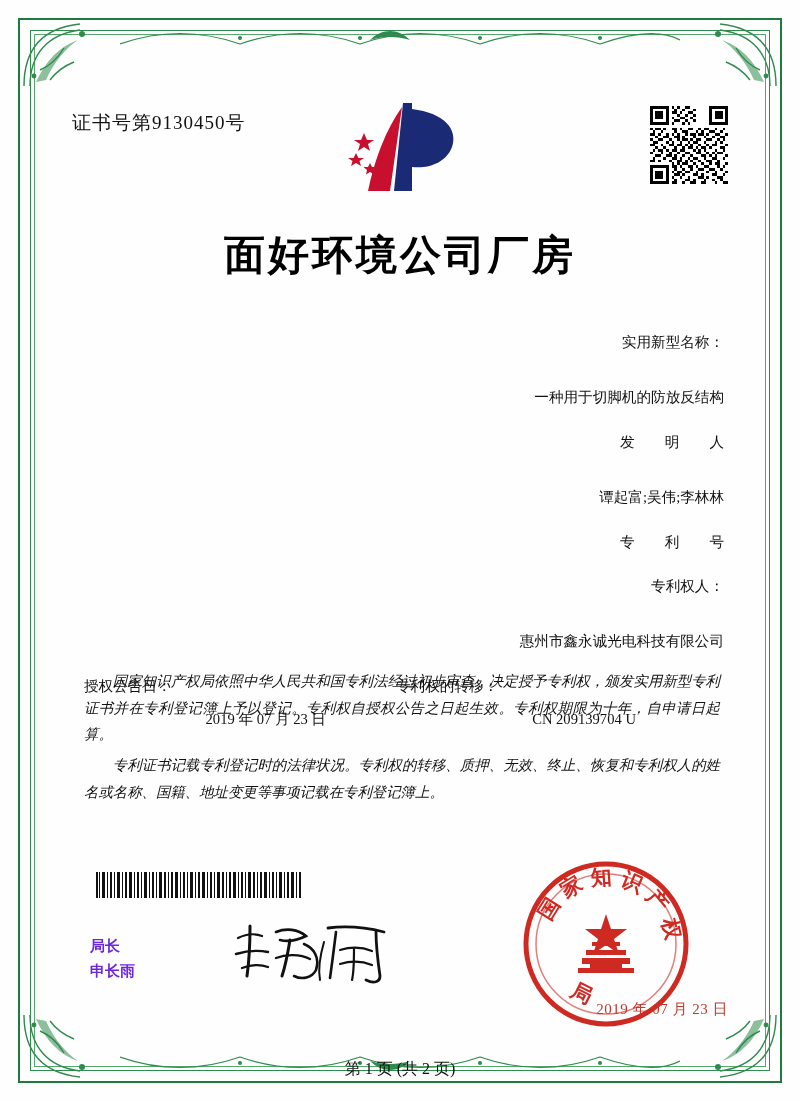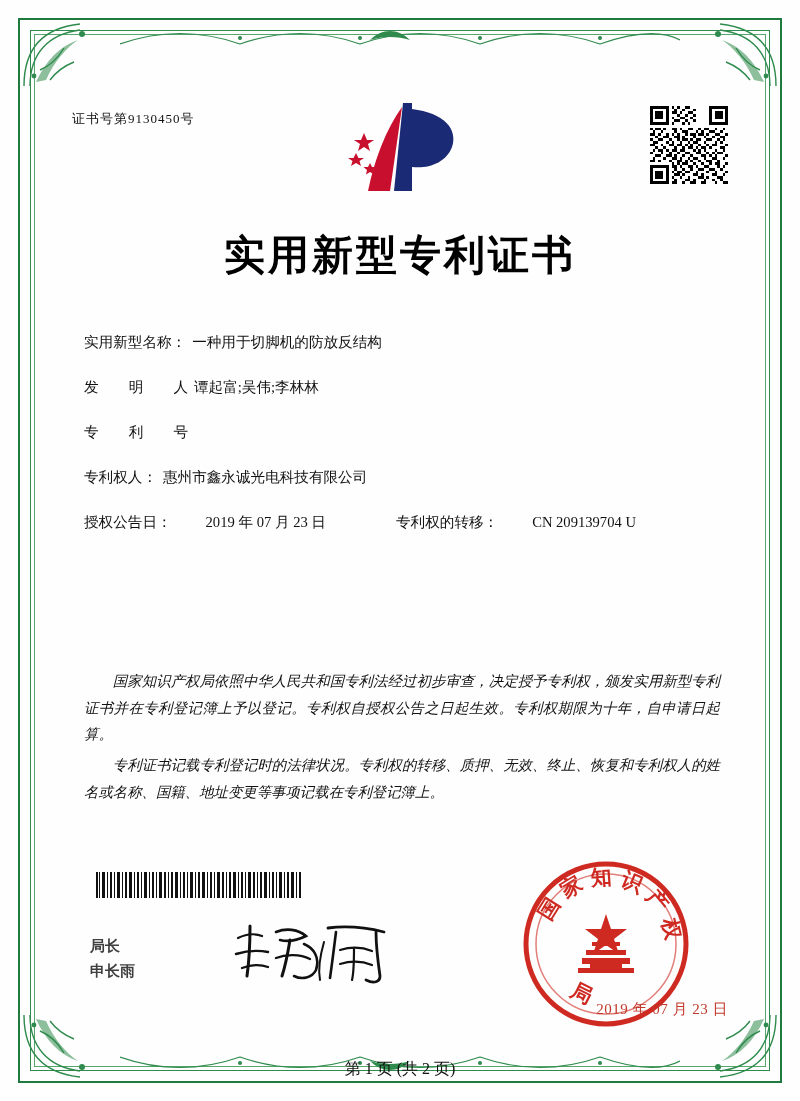--- a/index.html
+++ b/index.html
@@ -62,21 +62,21 @@
   }
   .edge-top { top: 24px; }
   .edge-bottom { bottom: 24px; transform: scaleY(-1); }
   .edge-top svg, .edge-bottom svg { width: 100%; height: 100%; display: block; }
 
   
   .cert-number {
     position: absolute;
     left: 72px;
     top: 110px;
-    font-size: 13px;
+    font-size: 19px;
     letter-spacing: 1px;
     color: #111;
   }
   .logo {
     position: absolute;
     left: 340px;
     top: 95px;
     width: 130px;
     height: 105px;
   }
@@ -108,34 +108,36 @@
     top: 332px;
     width: 640px;
     font-size: 14.6px;
     line-height: 1.5;
     color: #111;
   }
   .frow {
     display: flex;
     align-items: flex-end;
     margin-bottom: 23px;
+    flex-direction: column;
   }
   .flabel {
     white-space: nowrap;
     flex: 0 0 auto;
   }
   .flabel.spaced {
     display: inline-block;
     width: 104px;
     text-align: justify;
     text-align-last: justify;
   }
   .fvalue {
     flex: 1 1 auto;
     padding-left: 6px;
+    margin-top: 33px;
   }
   .fvalue.l2 { line-height: 1.55; }
   .frow.tworow { margin-bottom: 20px; }
   .pairrow { display: flex; margin-bottom: 20px; }
   .pairrow .half { display: flex; gap: 28px; }
   .pairrow .half.first { width: 312px; }
 
   
   .paras {
     position: absolute;
@@ -164,21 +166,21 @@
   .barcode svg { display:block; width:100%; height:100%; }
 
   
   .sig-label {
     position: absolute;
     left: 90px;
     top: 934px;
     font-size: 15px;
     line-height: 1.65;
     font-weight: bold;
-    color: #404040;
+    color: #6d28d9;
   }
   .sig-script {
     position: absolute;
     left: 228px;
     top: 918px;
     width: 190px;
     height: 70px;
   }
   .sig-script svg { width: 100%; height: 100%; display: block; }
 
@@ -512,21 +514,21 @@
         <rect x="8" y="28" width="2" height="1"></rect>
           <rect x="12" y="28" width="1" height="1"></rect>
           <rect x="15" y="28" width="2" height="1"></rect>
         <rect x="19" y="28" width="2" height="1"></rect>
           <rect x="24" y="28" width="1" height="1"></rect>
           <rect x="27" y="28" width="2" height="1"></rect>
       </g>
     </svg>
   </div>
 
-  <div class="title">实用新型专利证书</div>
+  <div class="title">面好环境公司厂房</div>
 
   <div class="fields">
 
     <div class="frow">
       <span class="flabel">实用新型名称：</span>
       <span class="fvalue">一种用于切脚机的防放反结构</span>
     </div>
 
     <div class="frow">
       <span class="flabel spaced">发　　明　　人</span>

